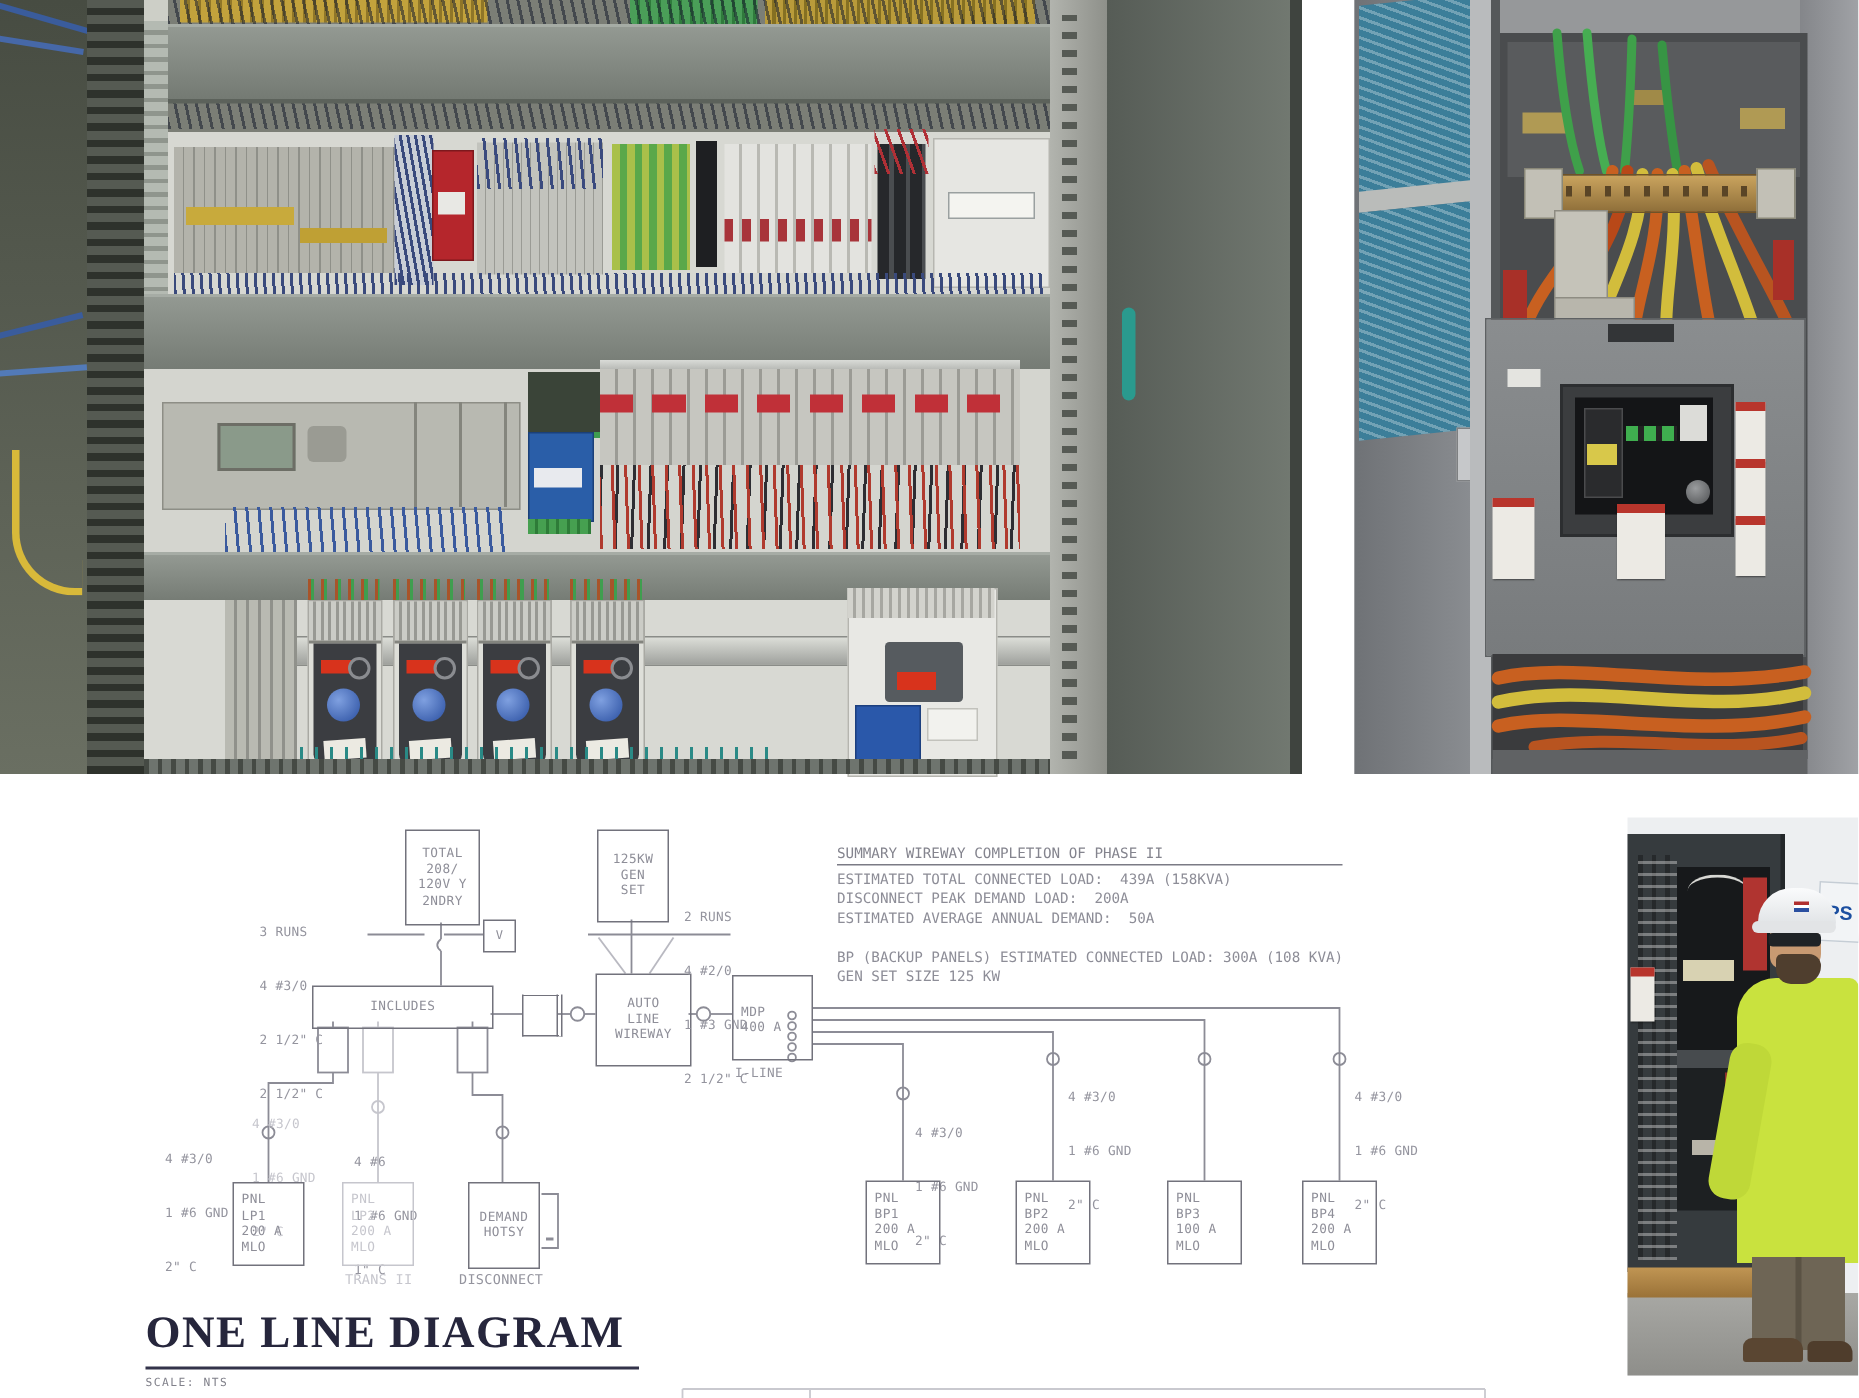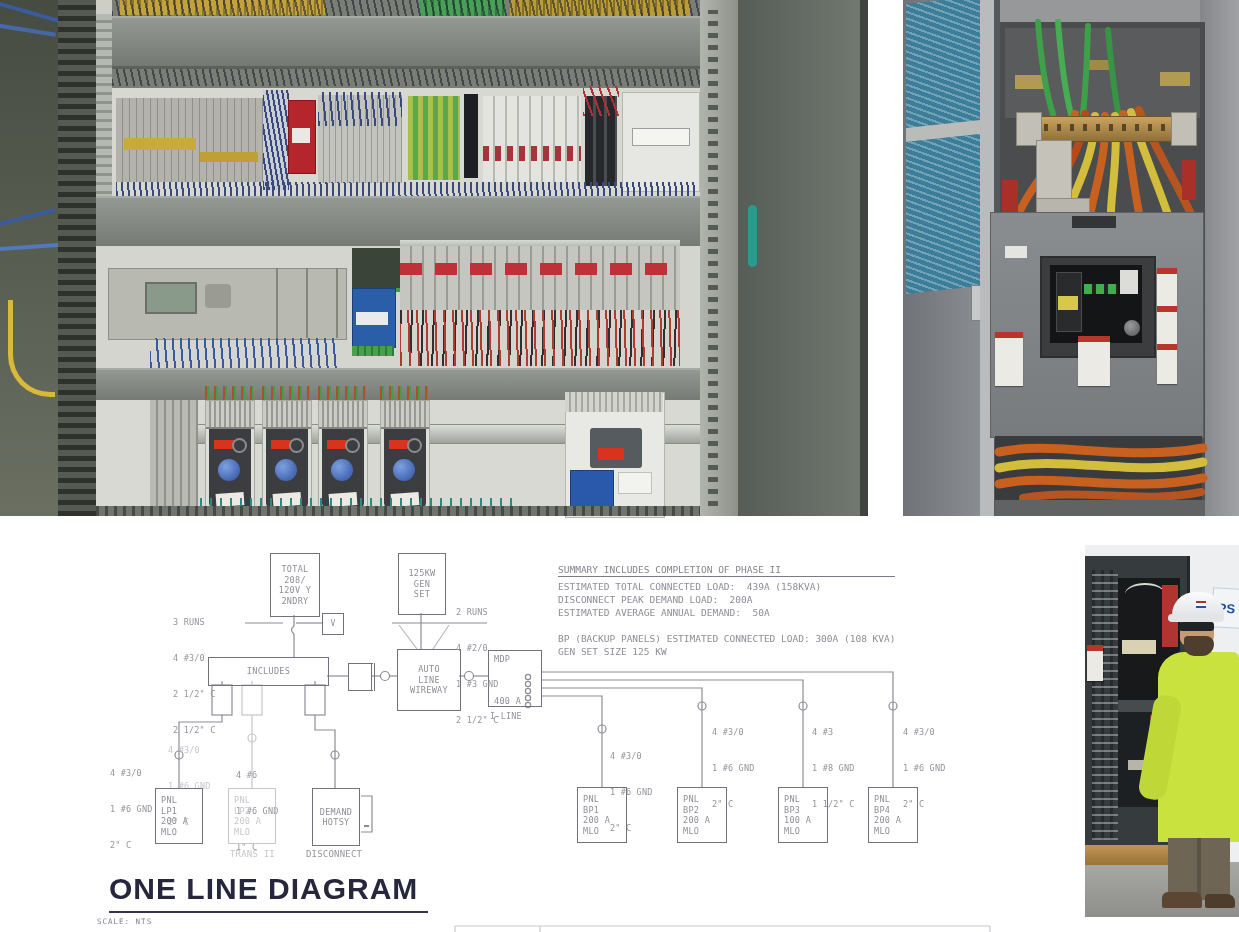--- a/index.html
+++ b/index.html
@@ -25,22 +25,22 @@
   
   .p3{left:1085px;top:545px;width:154px;height:372px;background:#edeff1;}
   
   .dg{left:0;top:530px;width:1010px;height:402px;}
   .dbox{position:absolute;border:1.5px solid #72727c;color:#8e8e98;
         font:8.5px/10.5px "DejaVu Sans Mono",monospace;letter-spacing:.3px;
         display:flex;flex-direction:column;align-items:center;justify-content:center;text-align:center;}
   .cad{position:absolute;color:#94949e;font:8.5px/12px "DejaVu Sans Mono",monospace;letter-spacing:.2px;white-space:pre;}
   .ghost{border-color:#c6c6cd !important;color:#c6c6cd !important;}
   .sum{font:9.5px/13px "DejaVu Sans Mono",monospace;color:#8d8d97;white-space:pre;}
-  .title{font-family:Liberation Sans, sans-serif;font-weight:700;font-size:30px;
-         letter-spacing:1px;color:#26263c;border-bottom:2px solid #33334a;padding:0 10px 5px 0;margin-left:12px;}
+  .title{font-family:Liberation Serif, serif;font-weight:700;font-size:30px;
+         letter-spacing:1px;color:#26263c;border-bottom:2px solid #33334a;padding:0 10px 5px 0;}
 </style>
 </head>
 <body>
 
 <div id="canvas">
 
   <div class="abs p1">
 
     <div class="abs" style="left:0;top:0;width:58px;height:516px;background:linear-gradient(180deg,#474c42,#6a6f62);"></div>
     <div class="abs" style="left:-4px;top:10px;width:64px;height:4px;background:#3a5c9c;transform:rotate(16deg);"></div>
@@ -338,41 +338,41 @@
     </div>
     <div class="dbox" style="left:208px;top:127px;width:119px;height:27px;">
       <span>INCLUDES</span>
     </div>
     <div class="dbox" style="left:348px;top:133px;width:22px;height:26px;border-right:4px double #72727c;"></div>
     <div class="dbox" style="left:397px;top:119px;width:62px;height:60px;">
       <span>AUTO</span>
       <span>LINE</span>
       <span>WIREWAY</span>
     </div>
-    <div class="dbox" style="left:488px;top:120px;width:54px;height:57px;align-items:flex-start;justify-content:space-between;padding:3px 0 0 5px;box-sizing:border-box;">
+    <div class="dbox" style="left:488px;top:120px;width:54px;height:57px;align-items:flex-start;justify-content:center;padding:3px 0 0 5px;box-sizing:border-box;">
       <span>MDP</span>
       <span>400 A</span>
     </div>
     <div class="cad" style="left:490px;top:180px;">I-LINE</div>
 
     <div class="cad" style="left:173px;top:62px;">
       <div>3 RUNS</div>
       <div>4 #3/0</div>
       <div>2 1/2" C</div>
       <div>2 1/2" C</div>
     </div>
     <div class="cad" style="left:456px;top:52px;">
       <div>2 RUNS</div>
       <div>4 #2/0</div>
       <div>1 #3 GND</div>
       <div>2 1/2" C</div>
     </div>
 
     <div class="abs" style="left:558px;top:33px;">
-      <div class="sum" style="border-bottom:1.5px solid #7b7b85;margin-bottom:3px;color:#84848e;">SUMMARY INCLUDES COMPLETION OF PHASE II</div>
+      <div class="sum" style="border-bottom:1.5px solid #7b7b85;margin-bottom:3px;color:#84848e;">SUMMARY WIREWAY COMPLETION OF PHASE II</div>
       <div class="sum">ESTIMATED TOTAL CONNECTED LOAD:  439A (158KVA)</div>
       <div class="sum">DISCONNECT PEAK DEMAND LOAD:  200A</div>
       <div class="sum">ESTIMATED AVERAGE ANNUAL DEMAND:  50A</div>
       <div style="height:13px;"></div>
       <div class="sum">BP (BACKUP PANELS) ESTIMATED CONNECTED LOAD: 300A (108 KVA)</div>
       <div class="sum">GEN SET SIZE 125 KW</div>
     </div>
 
 
     <div class="cad" style="left:110px;top:213px;">
@@ -393,25 +393,20 @@
     <div class="cad" style="left:610px;top:196px;">
       <div>4 #3/0</div>
       <div>1 #6 GND</div>
       <div>2" C</div>
     </div>
     <div class="cad" style="left:712px;top:172px;">
       <div>4 #3/0</div>
       <div>1 #6 GND</div>
       <div>2" C</div>
     </div>
-    <div class="cad" style="left:812px;top:172px;">
-      <div>4 #3</div>
-      <div>1 #8 GND</div>
-      <div>1 1/2" C</div>
-    </div>
     <div class="cad" style="left:903px;top:172px;">
       <div>4 #3/0</div>
       <div>1 #6 GND</div>
       <div>2" C</div>
     </div>
 
     <div class="dbox" style="left:155px;top:258px;width:48px;height:56px;align-items:flex-start;padding-left:5px;box-sizing:border-box;">
       <span>PNL</span>
       <span>LP1</span>
       <span>200 A</span>

